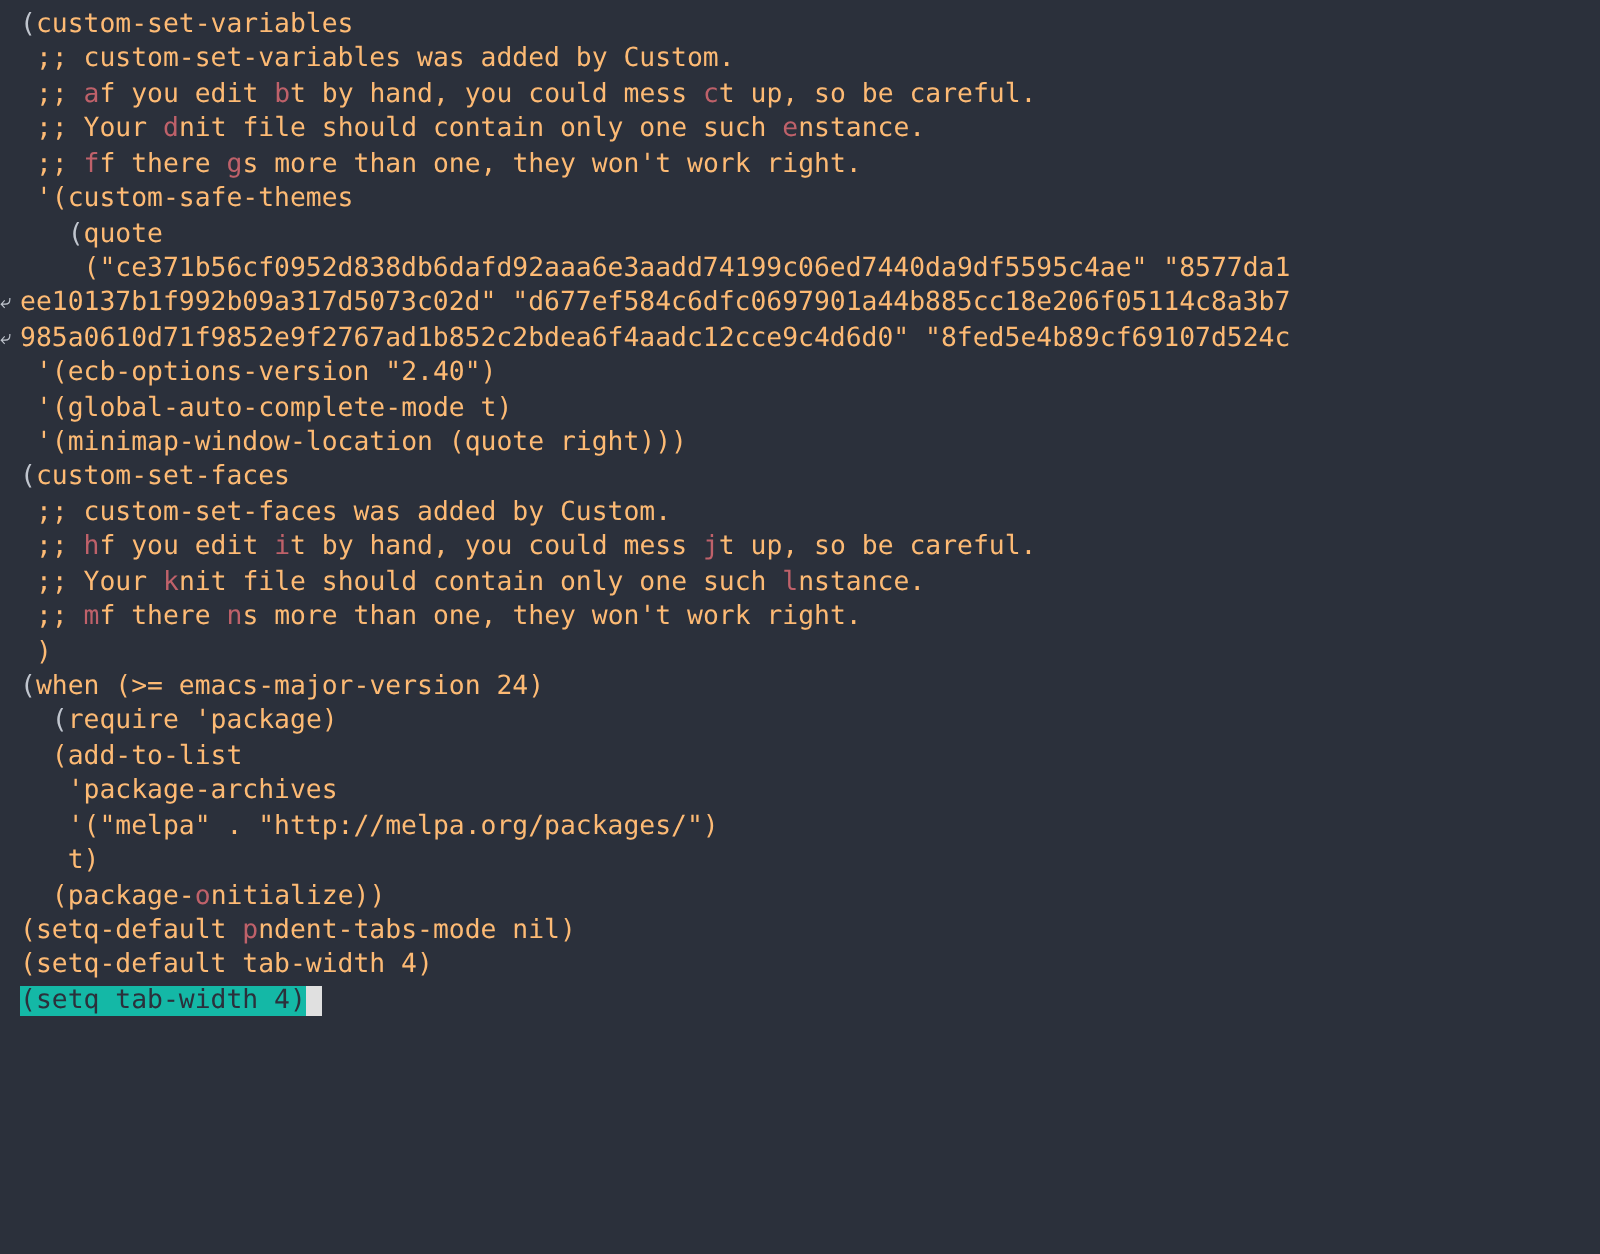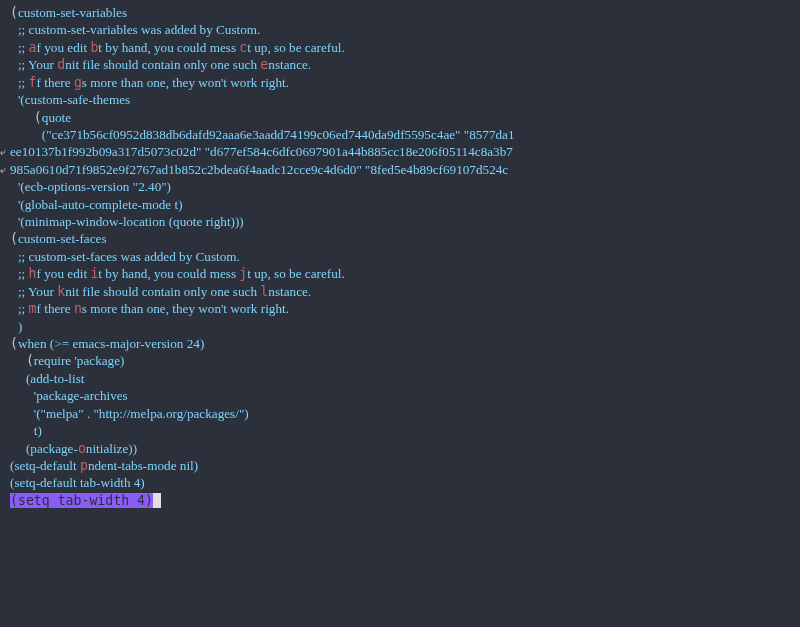--- a/index.html
+++ b/index.html
@@ -24,24 +24,24 @@
   }
   .gutter-mark {
     position: absolute;
     left: 0px;
     top: 2px;
     width: 8px;
     height: 10px;
     font-size: 10px;
     color: #c0c5ce;
   }
-  .c  { color: #7dd3fc; font-family: Liberation Serif, serif; }
+  .c  { color: #fdba74; }
   .kw { color: #c0c5ce; }
   .hi { color: #bf616a; }
-  .hl-line { background: #8b5cf6; color: #2b303b; display: inline; }
+  .hl-line { background: #14b8a6; color: #2b303b; display: inline; }
   .cursor {
     display: inline-block;
     width: 8px;
     height: 15px;
     background: #e0e0e0;
     vertical-align: text-bottom;
     color:#2b303b;
   }
 </style>
 </head>

